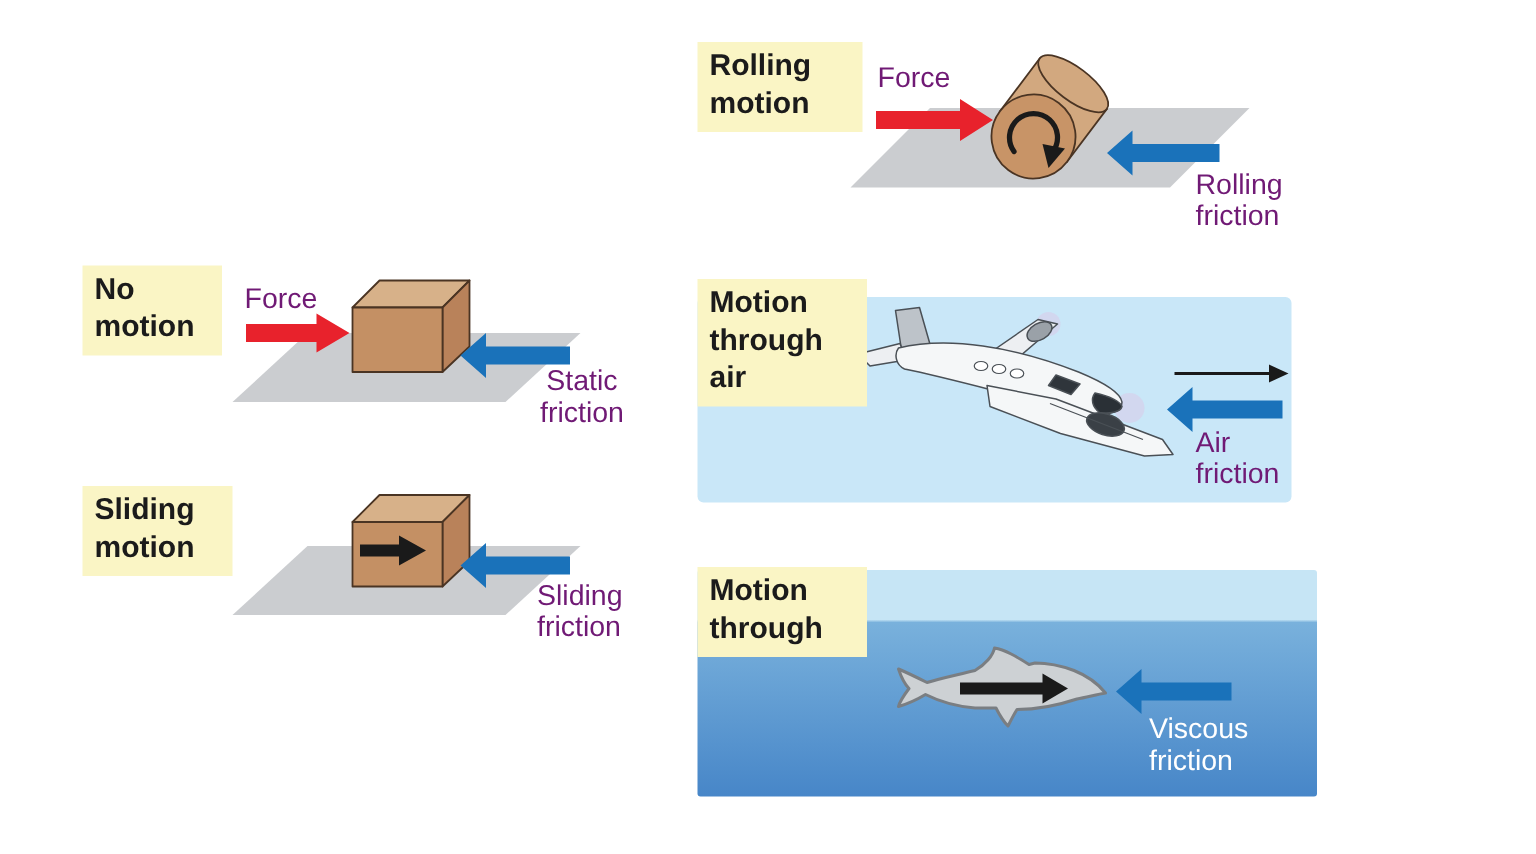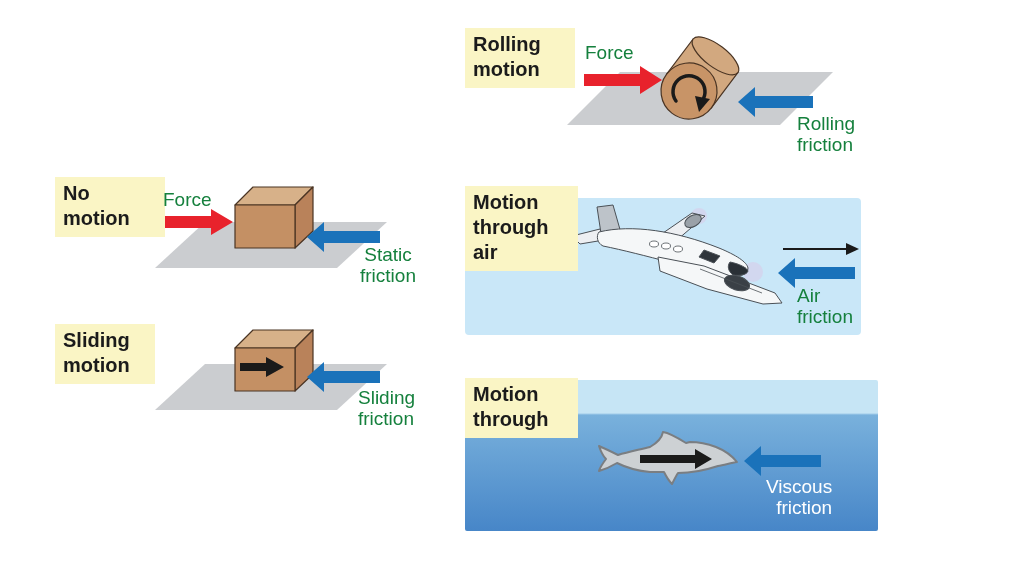--- a/index.html
+++ b/index.html
@@ -13,35 +13,35 @@
     left:465px; top:380px; width:413px; height:151px; border-radius:2px;
     background:linear-gradient(to bottom, #C6E5F5 0px, #C6E5F5 33px, #79B1DC 35px, #4786C8 151px);
   }
   .gfx { position:absolute; left:0; top:0; z-index:1; }
   .ylabel {
     position:absolute; z-index:2; background:#FAF5C5; color:#1b1b1b;
     font-weight:bold; font-size:20px; line-height:25px; padding:4px 8px 6px 8px;
     box-sizing:border-box;
   }
   .ann {
-    position:absolute; z-index:2; color:#15803d; font-size:19px; line-height:21px;
+    position:absolute; z-index:2; color:#701a75; font-size:19px; line-height:21px;
   }
   .ann.white { color:#ffffff; }
-  .lbl-no-motion      { left:55px;  top:177px; width:110px;  }
+  .lbl-no-motion      { left:55px;  top:177px; width:93px;  }
   .lbl-sliding-motion { left:55px;  top:324px; width:100px; }
   .lbl-rolling-motion { left:465px; top:28px;  width:110px; }
   .lbl-air            { left:465px; top:186px; width:113px; }
   .lbl-water          { left:465px; top:378px; width:113px; }
   .ann-force-1   { left:163px; top:189px; }
   .ann-static    { left:360px; top:244px;text-align:center; }
   .ann-sliding   { left:358px; top:387px; }
   .ann-force-2   { left:585px; top:42px;  }
   .ann-rolling   { left:797px; top:113px; }
   .ann-air       { left:797px; top:285px; }
-  .ann-viscous   { left:766px; top:476px;text-align:right; }
+  .ann-viscous   { left:766px; top:476px; }
 </style>
 </head>
 <body>
 
 <div class="stage">
 
   <div class="band band-air"></div>
   <div class="band band-water"></div>
 
   <svg class="gfx" width="1024" height="569" viewBox="0 0 1024 569">

